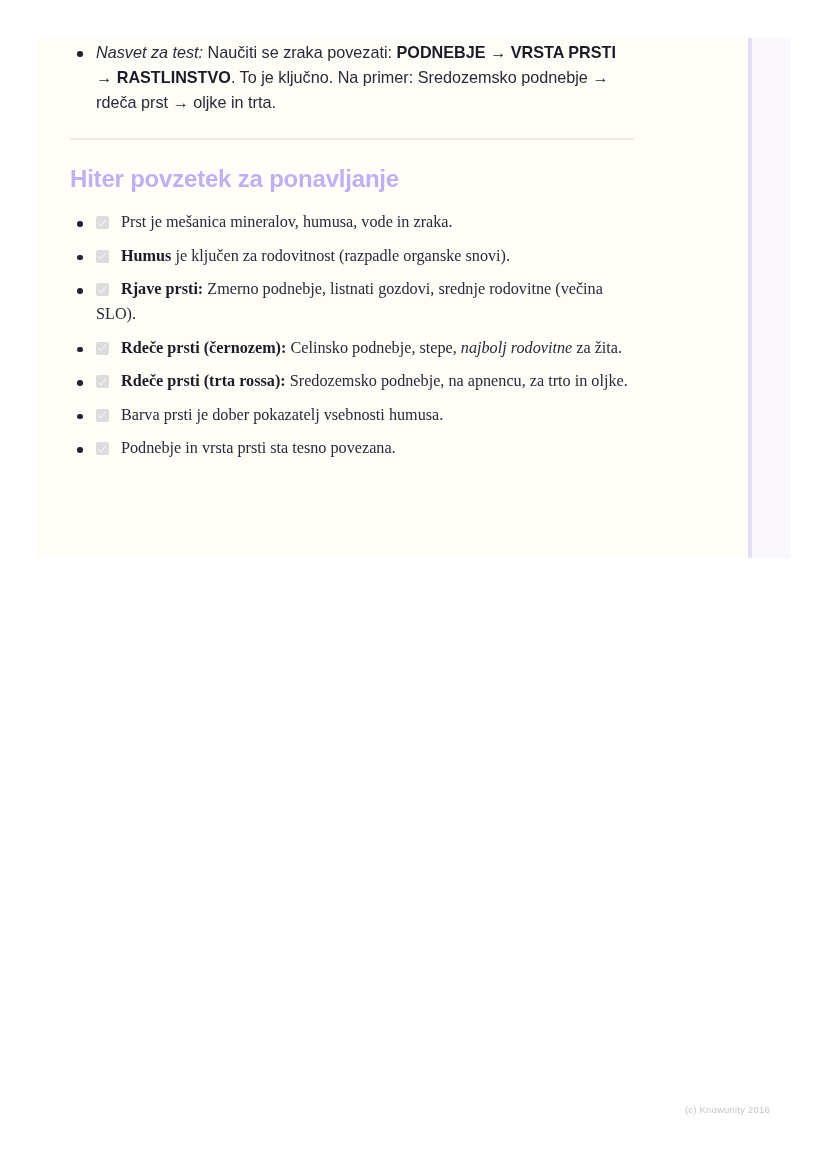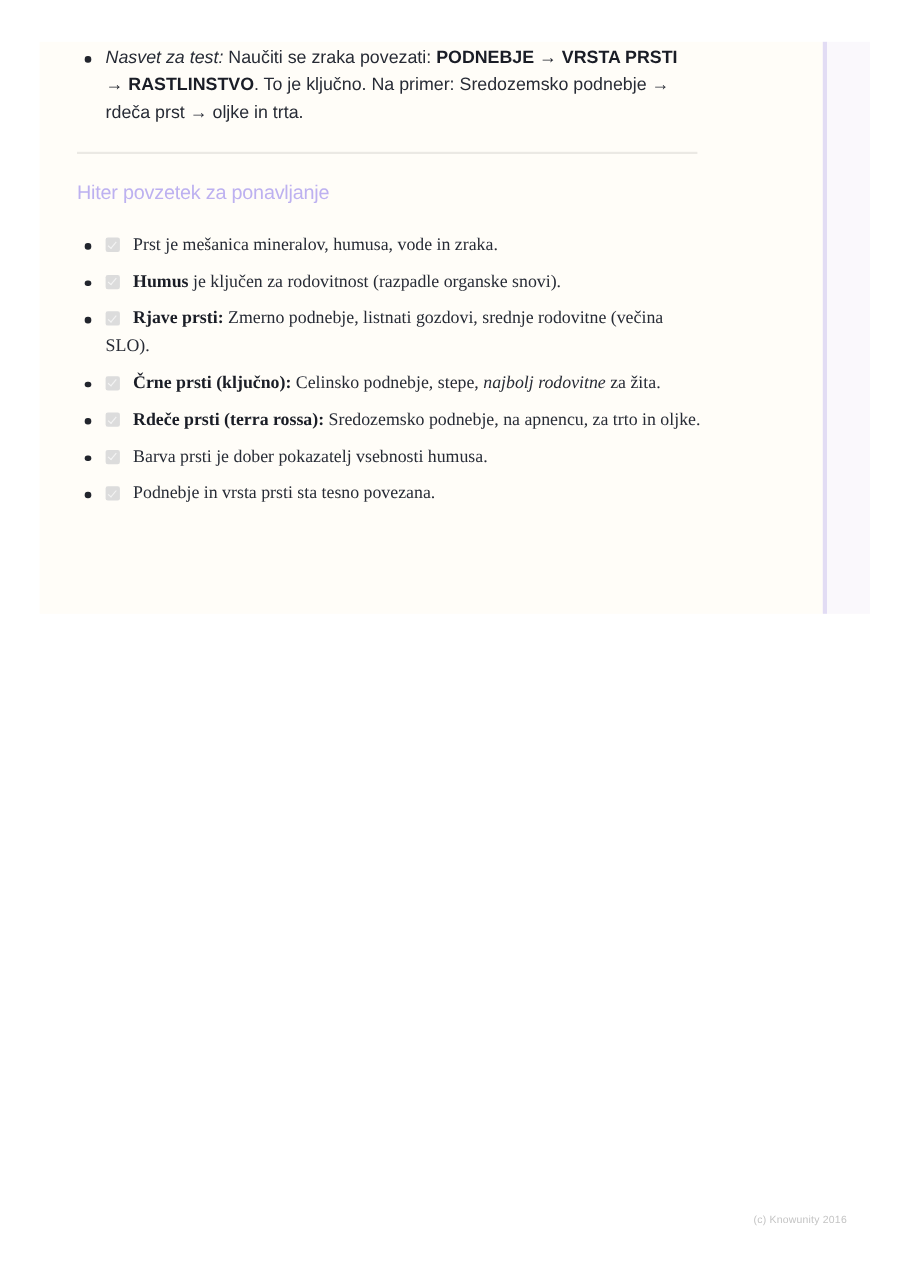--- a/index.html
+++ b/index.html
@@ -33,21 +33,21 @@
     i { font-style: italic; }
 
     .tip-list { padding-top: 1px; }
     .tip-list li { top: 1px; }
 
     .divider {
       position: absolute; left: 34px; top: 100px; width: 564px; height: 2px; background: #ebe9e4;
     }
 
     .section-title {
-      position: absolute; left: 34px; top: 127px; font-size: 18px; font-weight: 400;
+      position: absolute; left: 34px; top: 127px; font-size: 24px; font-weight: 700;
       color: #bdb1f0; letter-spacing: -0.2px;
     }
 
     .summary { position: absolute; left: 34px; top: 172px; width: 570px; font-family: Liberation Serif, serif; }
     .summary li { margin-bottom: 8.5px; }
     .summary li .cb {
       display: inline-block; width: 13px; height: 13px; border-radius: 2px;
       background: #dcdcdc; vertical-align: -2px; margin-right: 12px; position: relative;
     }
     .summary li .cb::after {
@@ -85,25 +85,25 @@
     <li>
       <span class="bullet"></span>
       <span class="cb"></span><b>Humus</b><span> je ključen za rodovitnost (razpadle organske snovi).</span>
     </li>
     <li>
       <span class="bullet"></span>
       <span class="cb"></span><b>Rjave prsti:</b><span> Zmerno podnebje, listnati gozdovi, srednje rodovitne (večina SLO).</span>
     </li>
     <li>
       <span class="bullet"></span>
-      <span class="cb"></span><b>Črne prsti (ključno):</b><span> Celinsko podnebje, stepe, </span><i>najbolj rodovitne</i><span> za žita.</span>
+      <span class="cb"></span><b>Rdeče prsti (černozem):</b><span> Celinsko podnebje, stepe, </span><i>najbolj rodovitne</i><span> za žita.</span>
     </li>
     <li>
       <span class="bullet"></span>
-      <span class="cb"></span><b>Rdeče prsti (terra rossa):</b><span> Sredozemsko podnebje, na apnencu, za trto in oljke.</span>
+      <span class="cb"></span><b>Rdeče prsti (trta rossa):</b><span> Sredozemsko podnebje, na apnencu, za trto in oljke.</span>
     </li>
     <li>
       <span class="bullet"></span>
       <span class="cb"></span><span>Barva prsti je dober pokazatelj vsebnosti humusa.</span>
     </li>
     <li>
       <span class="bullet"></span>
       <span class="cb"></span><span>Podnebje in vrsta prsti sta tesno povezana.</span>
     </li>
   </ul>

